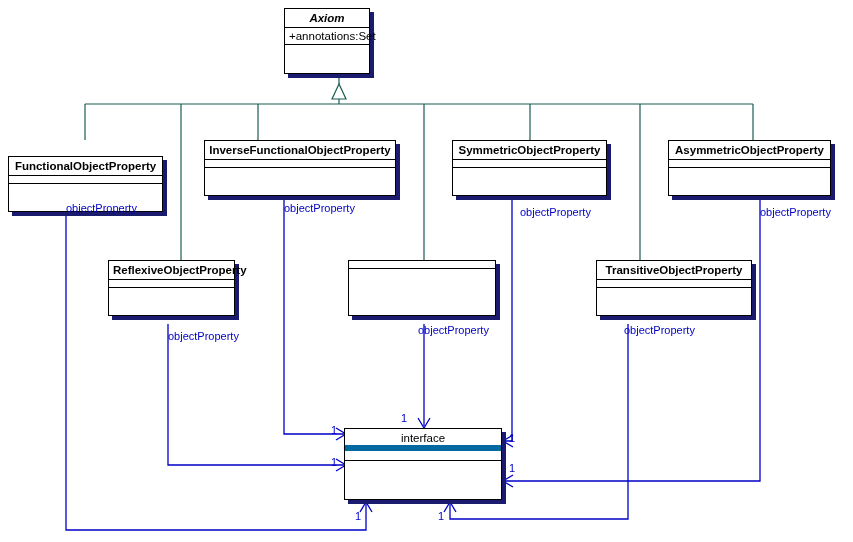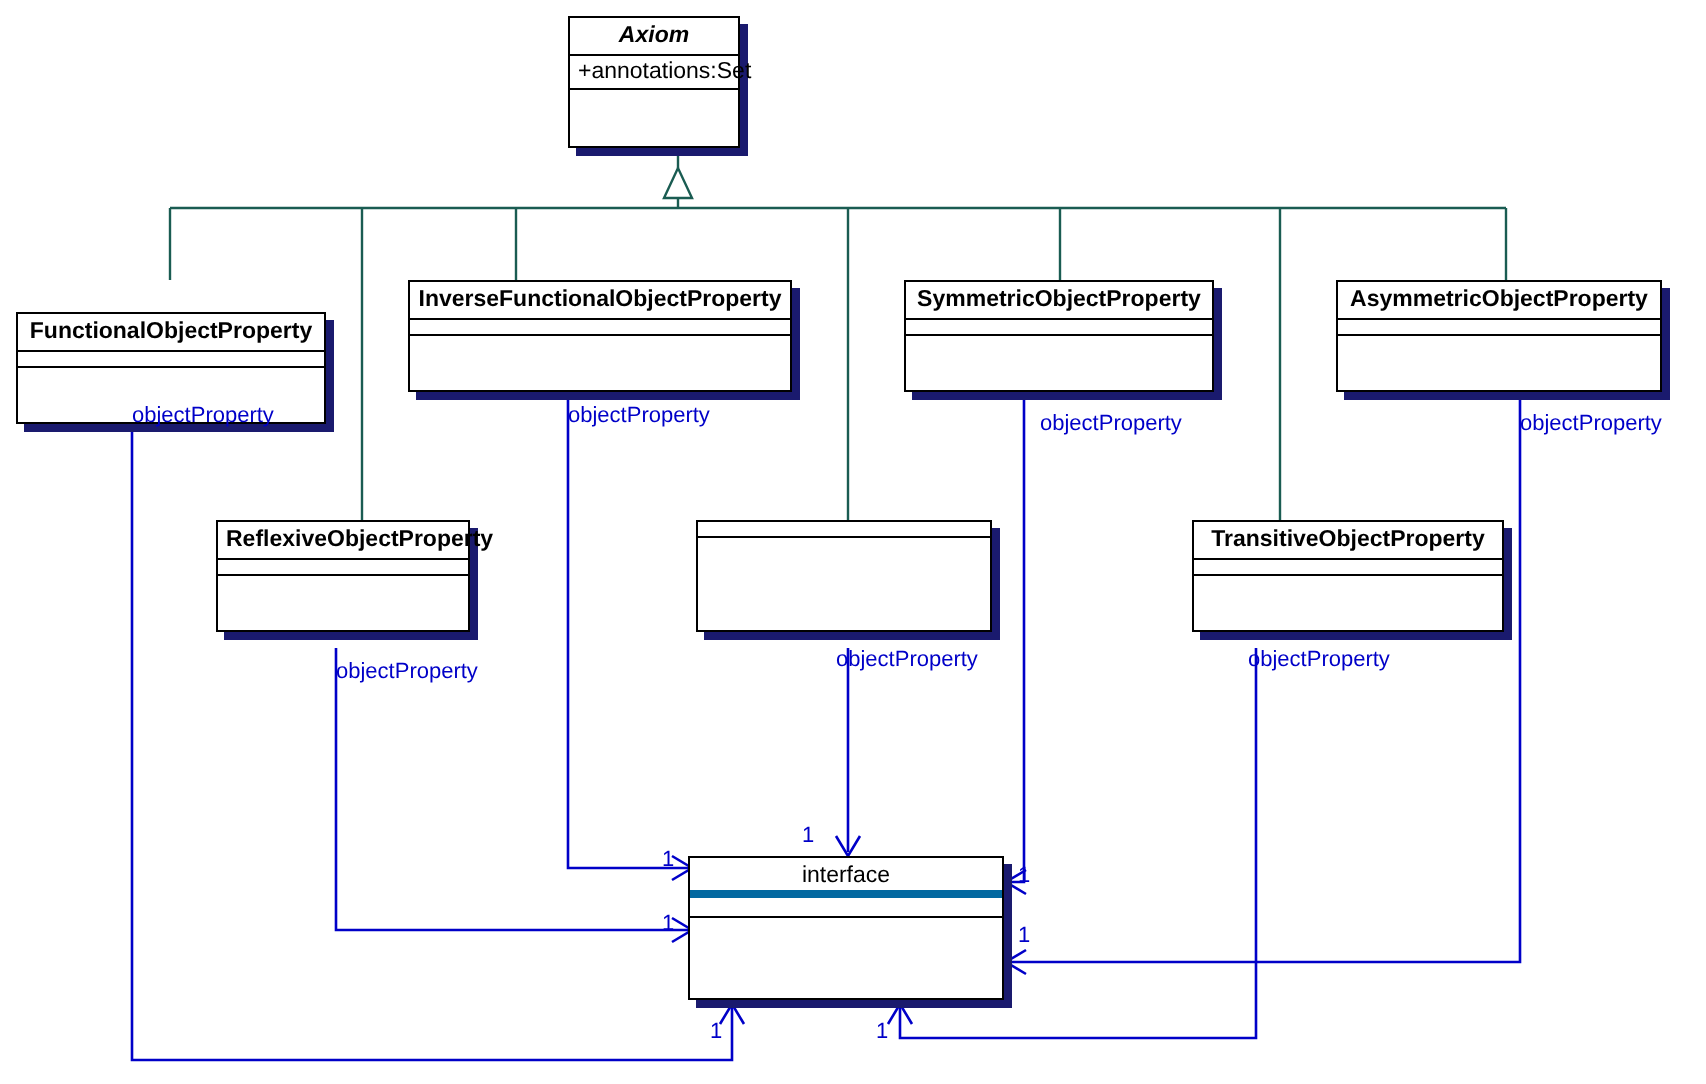--- a/index.html
+++ b/index.html
@@ -197,21 +197,21 @@
     <div class="uml-compartment comp-ops"></div>
   </div>
 
   <div class="uml-box" style="left:566px; top:260px; width:156px; height:56px;margin-left:30px;">
     <div class="uml-compartment comp-title">TransitiveObjectProperty</div>
     <div class="uml-compartment comp-attrs"></div>
     <div class="uml-compartment comp-ops"></div>
   </div>
 
   <div class="uml-box" style="left:344px; top:428px; width:158px; height:72px;">
-    <div class="uml-compartment" style="border-bottom:4px solid #0369a1;">
+    <div class="uml-compartment" style="border-bottom:6px solid #0369a1;">
       <div class="comp-stereo">interface</div>
     </div>
     <div class="uml-compartment comp-attrs" style="min-height:10px;"></div>
     <div class="uml-compartment comp-ops"></div>
   </div>
 
   <div class="assoc-label" style="left:66px; top:202px;">objectProperty</div>
   <div class="assoc-label" style="left:284px; top:202px;">objectProperty</div>
   <div class="assoc-label" style="left:520px; top:206px;">objectProperty</div>
   <div class="assoc-label" style="left:760px; top:206px;">objectProperty</div>

